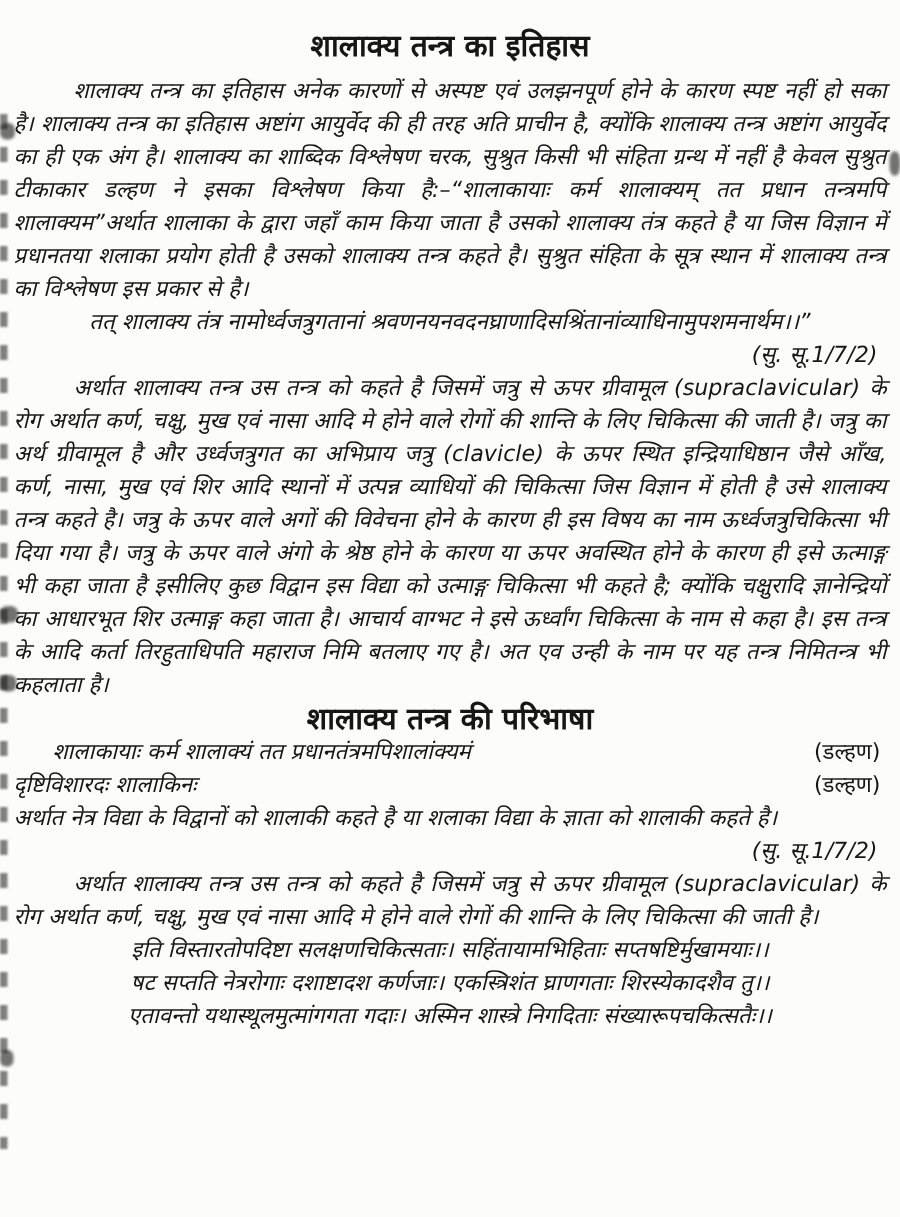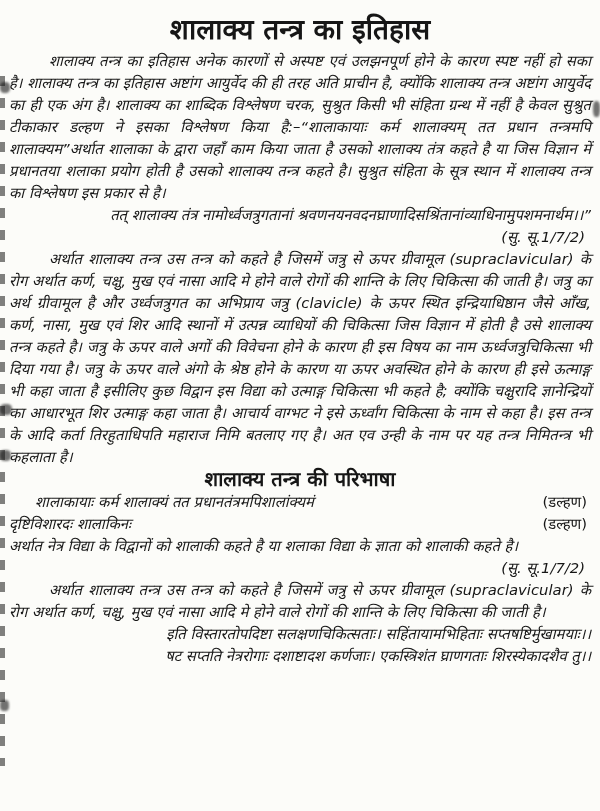--- a/index.html
+++ b/index.html
@@ -19,21 +19,21 @@
     position: relative;
     width: 100%;
     height: 100%;
     padding: 16px 9px 0 9px;
     box-sizing: border-box;
     z-index: 1;
   }
   h1.title {
     margin: 0 0 6px 0;
     text-align: center;
-    font-size: 28px;
+    font-size: 20px;
     line-height: 28px;
     font-weight: bold;
   }
   h2.subtitle {
     margin: 0;
     text-align: center;
     font-size: 20px;
     line-height: 23px;
     font-weight: bold;
   }
@@ -44,21 +44,21 @@
     font-style: italic;
   }
   .body-para {
     text-align: justify;
   }
   .indent {
     text-indent: 40px;
   }
   .shloka {
     font-style: italic;
-    text-align: right;
+    text-align: center;
   }
   .quote-row {
     display: flex;
     justify-content: space-between;
     align-items: baseline;
     font-size: 14.8px;
     line-height: 22px;
     gap: 23px;
   }
   .quote-row .quote-text {
@@ -145,15 +145,16 @@
 
 
   <p class="citation">(सु. सू.1/7/2)</p>
 
   <p class="body-para indent">अर्थात शालाक्य तन्त्र उस तन्त्र को कहते है जिसमें जत्रु से ऊपर ग्रीवामूल (supraclavicular) के रोग अर्थात कर्ण, चक्षु, मुख एवं नासा आदि मे होने वाले रोगों की शान्ति के लिए चिकित्सा की जाती है।</p>
 
   <p class="shloka">इति विस्तारतोपदिष्टा सलक्षणचिकित्सताः। सहिंतायामभिहिताः सप्तषष्टिर्मुखामयाः।।</p>
 
   <p class="shloka">षट सप्तति नेत्ररोगाः दशाष्टादश कर्णजाः। एकस्त्रिशंत घ्राणगताः शिरस्येकादशैव तु।।</p>
 
+  <p class="shloka">एतावन्तो यथास्थूलमुत्मांगगता गदाः। अस्मिन शास्त्रे निगदिताः संख्यारूपचकित्सतैः।।</p>
 
 
 </div>
 
 </body></html>

